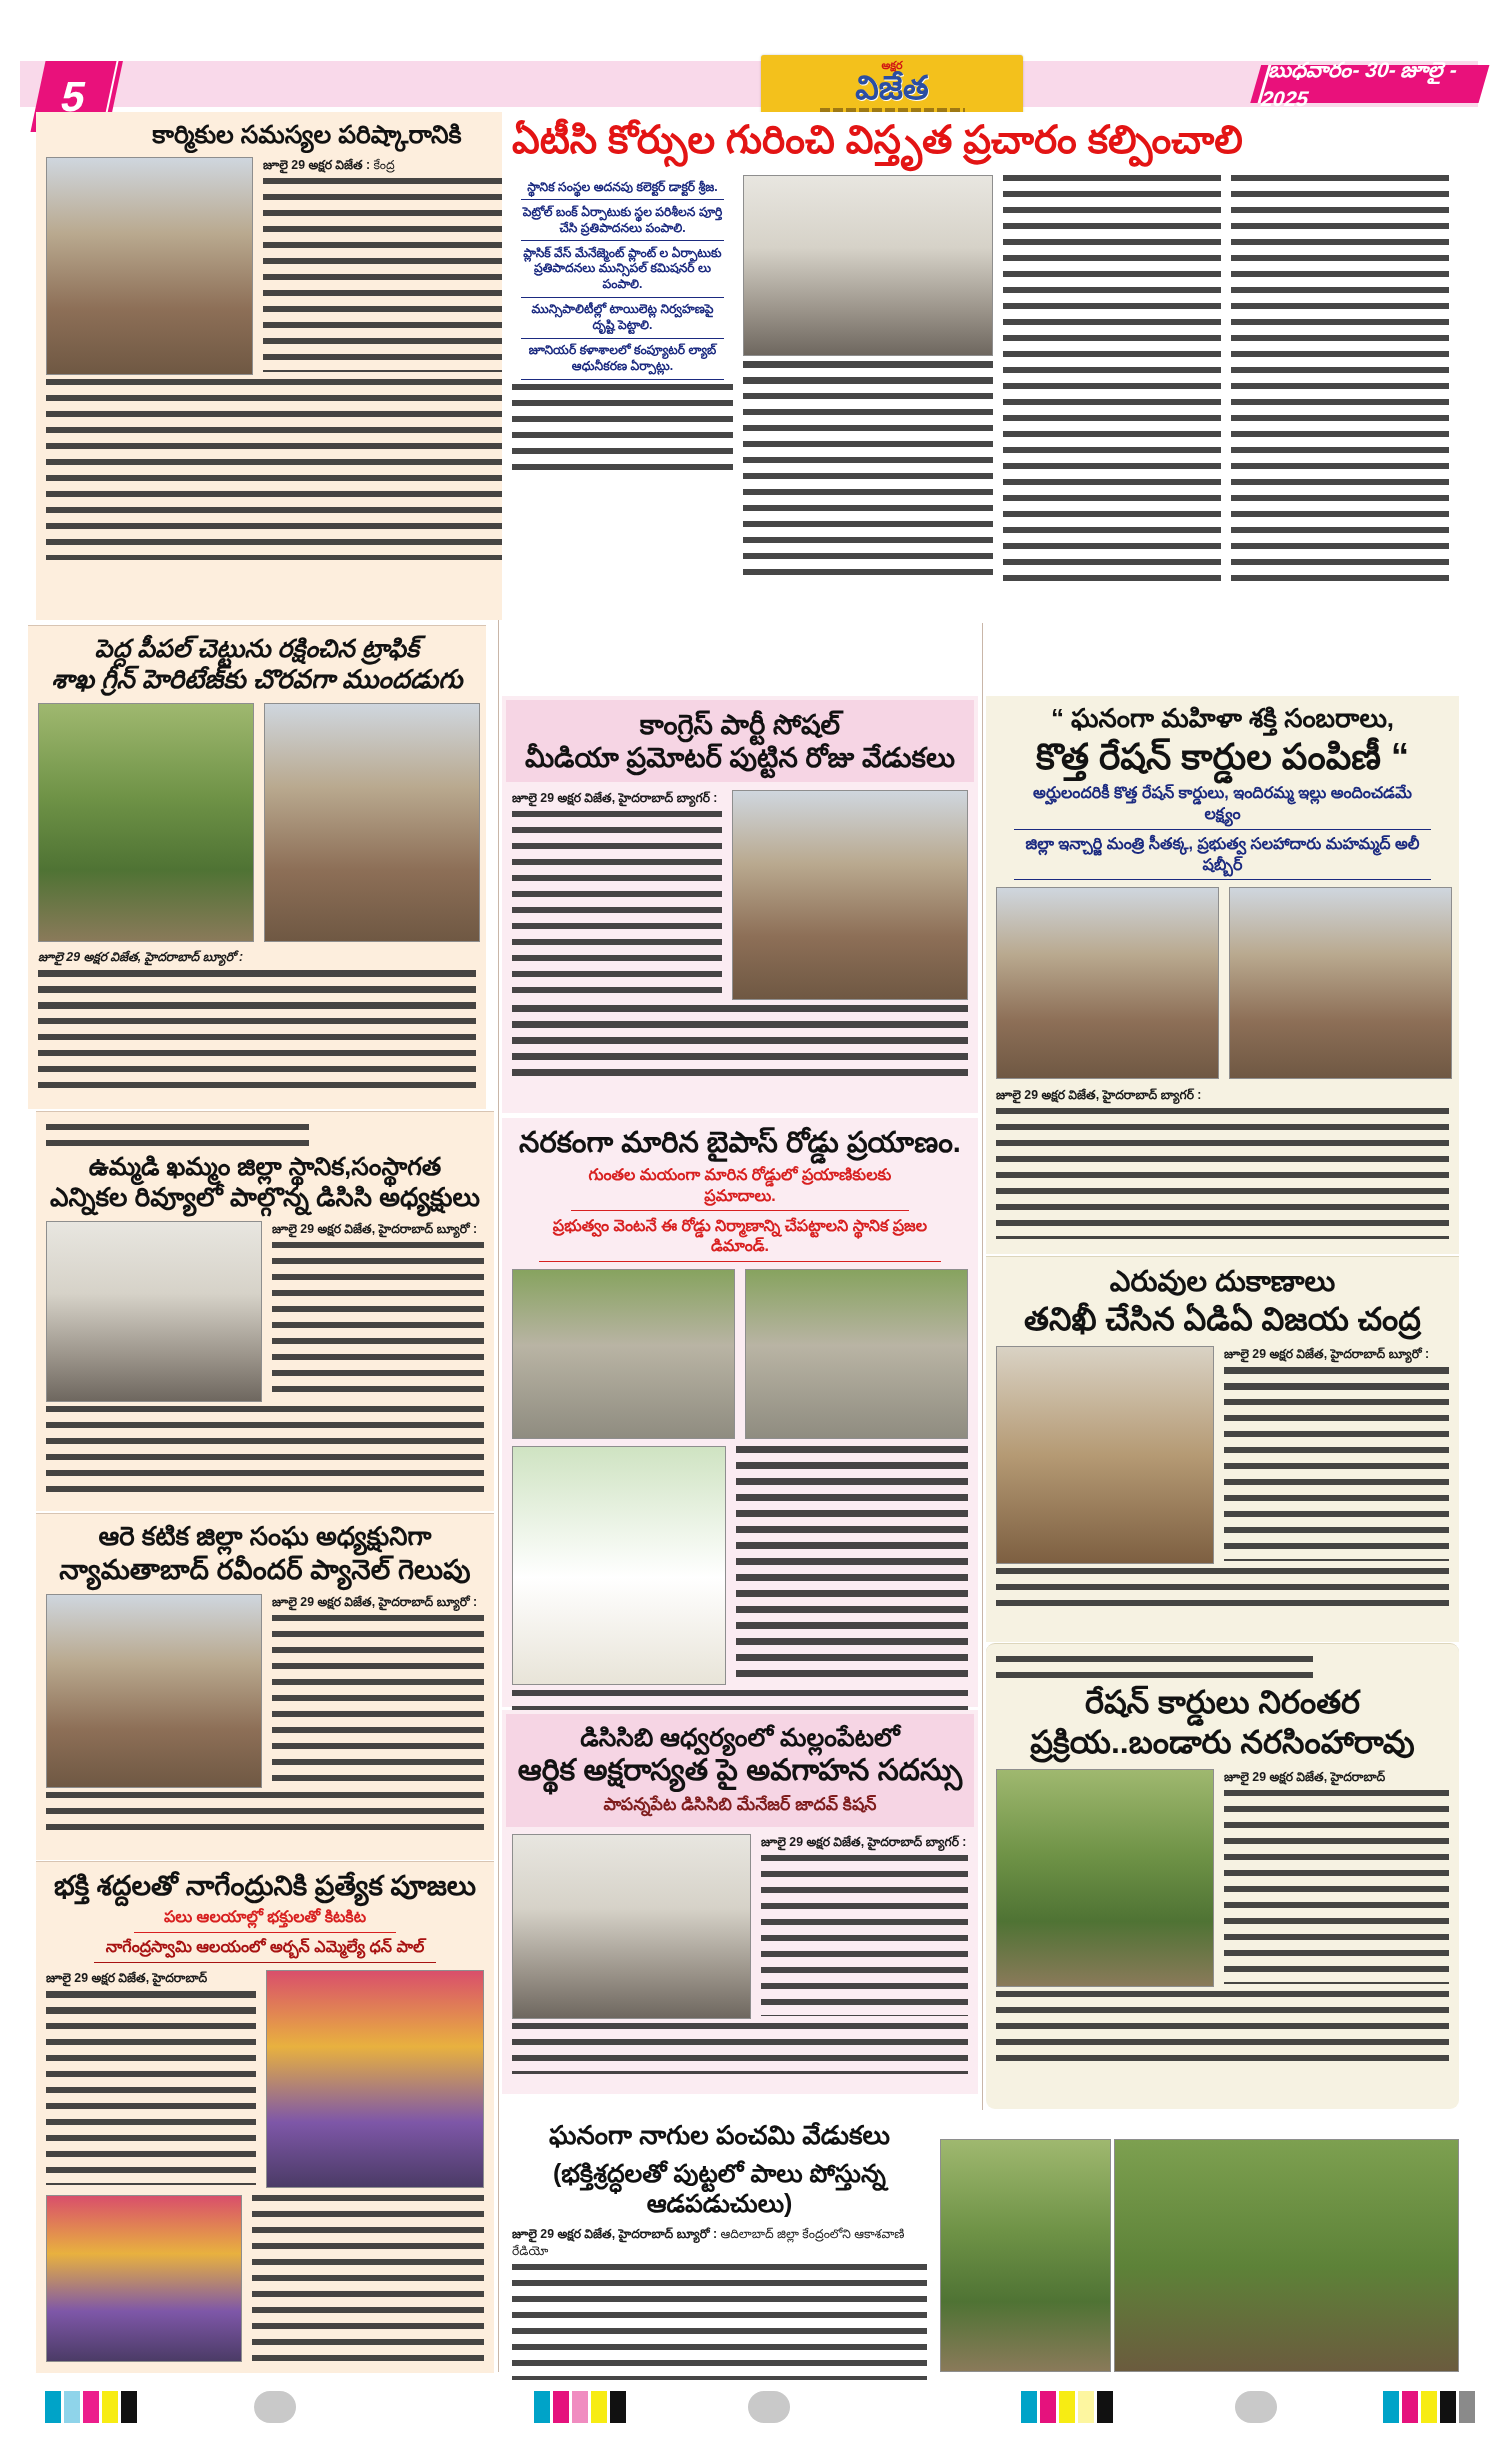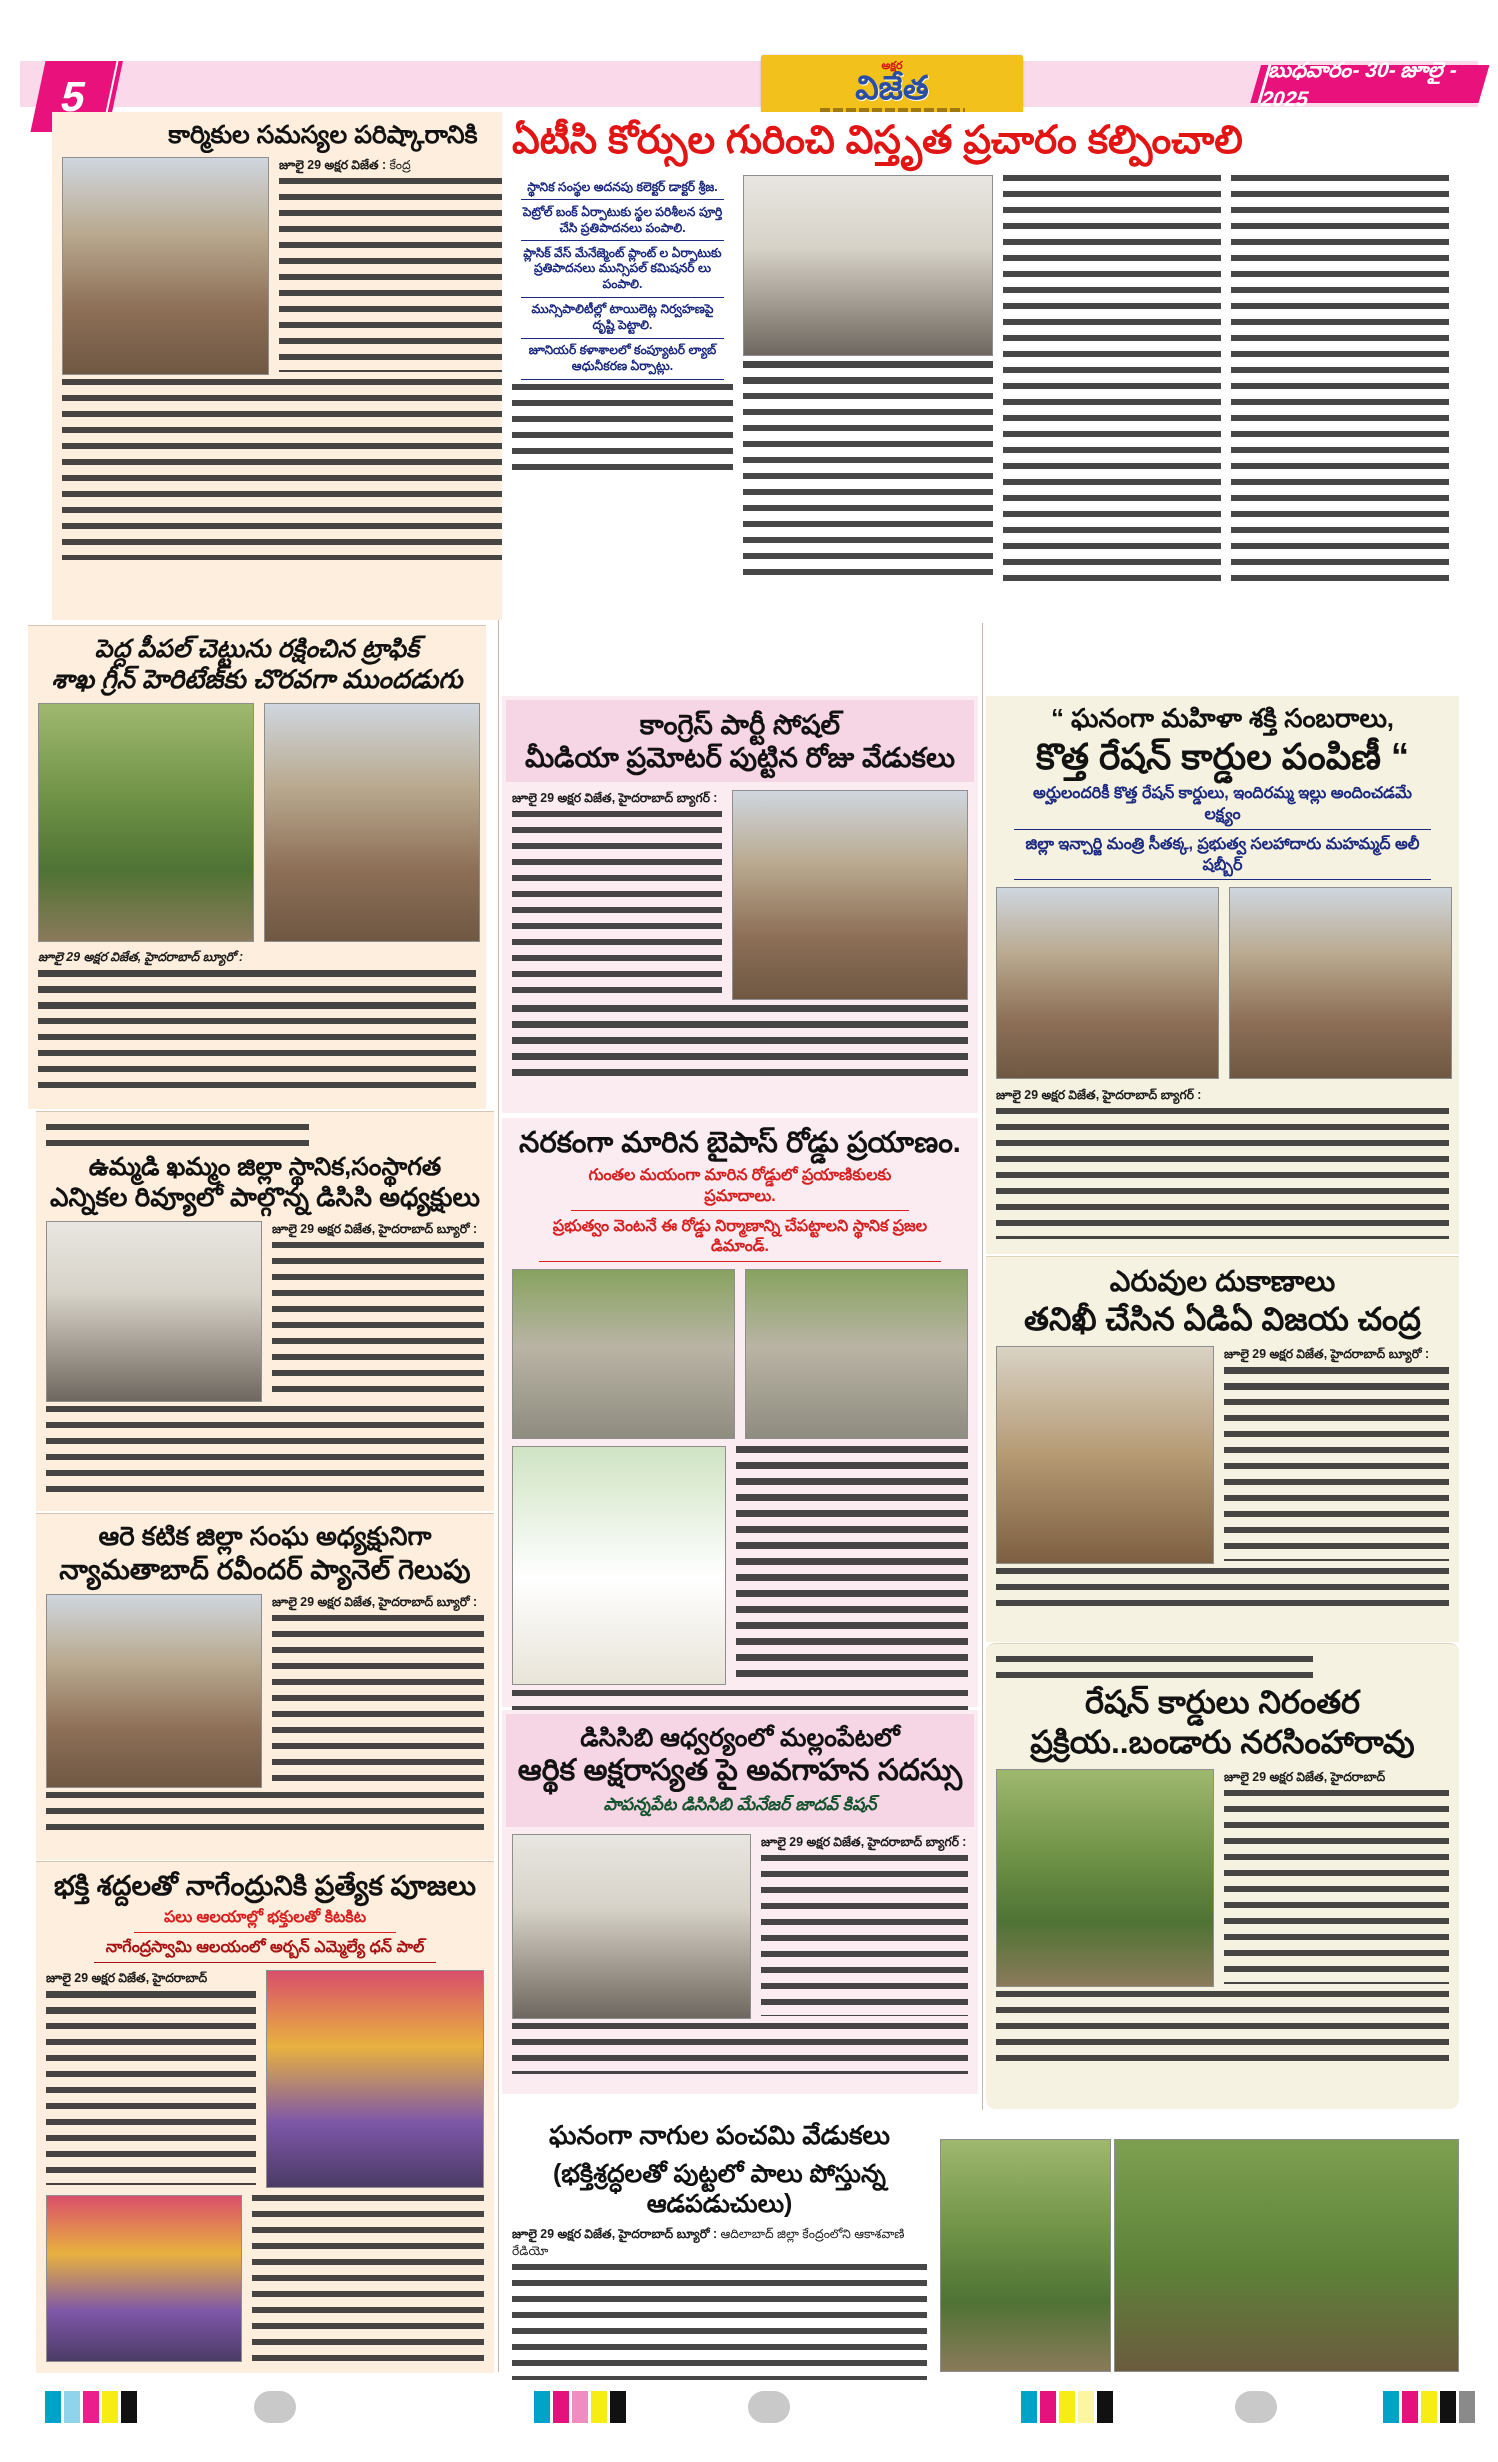--- a/index.html
+++ b/index.html
@@ -34,21 +34,21 @@
   .bg-sand{background:#f6f2e2;}
   .bg-pink{background:#fbecf2;}
   .bg-white{background:#ffffff;}
   .hl{font-weight:bold;color:#121212;text-align:center;line-height:1.22;}
   .hl-red{font-weight:bold;color:#e31414;text-align:left;line-height:1.1;}
   .headbox{background:#f6d5e4;padding:7.3px 4.4px;margin:-2.9px -5.8px 7.3px -5.8px;}
   .sub{text-align:center;font-weight:bold;line-height:1.3;margin:4.4px auto 1.5px auto;padding-bottom:3.6px;width:92%;}
   .sub.u{border-bottom:0.7px solid currentColor;}
   .sub-blue{color:#1b2a80;}
   .sub-red{color:#d82020;}
-  .sub-mag{color:#14532d;font-style:italic;}
+  .sub-mag{color:#7f1d1d;}
   .dateline{font-weight:bold;font-size:12.3px;line-height:1.35;}
   .bodytxt{font-size:12.3px;line-height:1.35;}
   .greek{background-image:repeating-linear-gradient(to bottom,rgba(45,45,45,.88) 0 6.5px,transparent 6.5px 16px);margin-top:4.4px;}
   .row{display:flex;gap:10px;margin-top:7.3px;}
   .col{flex:1;min-width:0;}
   .ph{border:0.7px solid #8e8e8e;flex:none;box-sizing:border-box;}
   .ph-crowd{background:linear-gradient(180deg,#cfd6de 0%,#b9a98f 35%,#8d6f57 70%,#6f5843 100%);}
   .ph-room{background:linear-gradient(180deg,#e8e6e0 0%,#d6d2c8 40%,#9b948a 75%,#6e675f 100%);}
   .ph-tree{background:linear-gradient(180deg,#9fb86f 0%,#6e9246 40%,#4f7334 70%,#8a7a5a 100%);}
   .ph-road{background:linear-gradient(180deg,#87a35f 0%,#b9b4a4 45%,#8f8c80 100%);}
@@ -76,21 +76,21 @@
   <span class="micro"></span>
 </div>
 <div class="datebox">
     <span>బుధవారం- 30- జూలై - 2025</span>
   </div>
 
 <div class="vline" style="left:498px;top:116px;height:2256px;"></div>
 <div class="vline" style="left:982px;top:116px;height:1994px;"></div>
 <div class="vline" style="left:1237px;top:181px;height:439px;background:#ccc;"></div>
 
-<section class="article bg-cream" style="left:36px;top:112px;width:542px;height:508px;margin-left:16px;">
+<section class="article bg-cream" style="left:36px;top:112px;width:542px;height:508px;">
   <div class="hl" style="font-size:25px;">కార్మికుల సమస్యల పరిష్కారానికి</div>
   <div class="row">
     <div class="ph ph-crowd" style="width:207px;height:218px;"></div>
     <div class="col">
       <span class="dateline">జూలై 29 అక్షర విజేత :</span>
       <span class="bodytxt">కేంద్ర</span>
       <div class="greek" style="height:194px;"></div>
     </div>
   </div>
   <div class="greek" style="height:181px;"></div>

